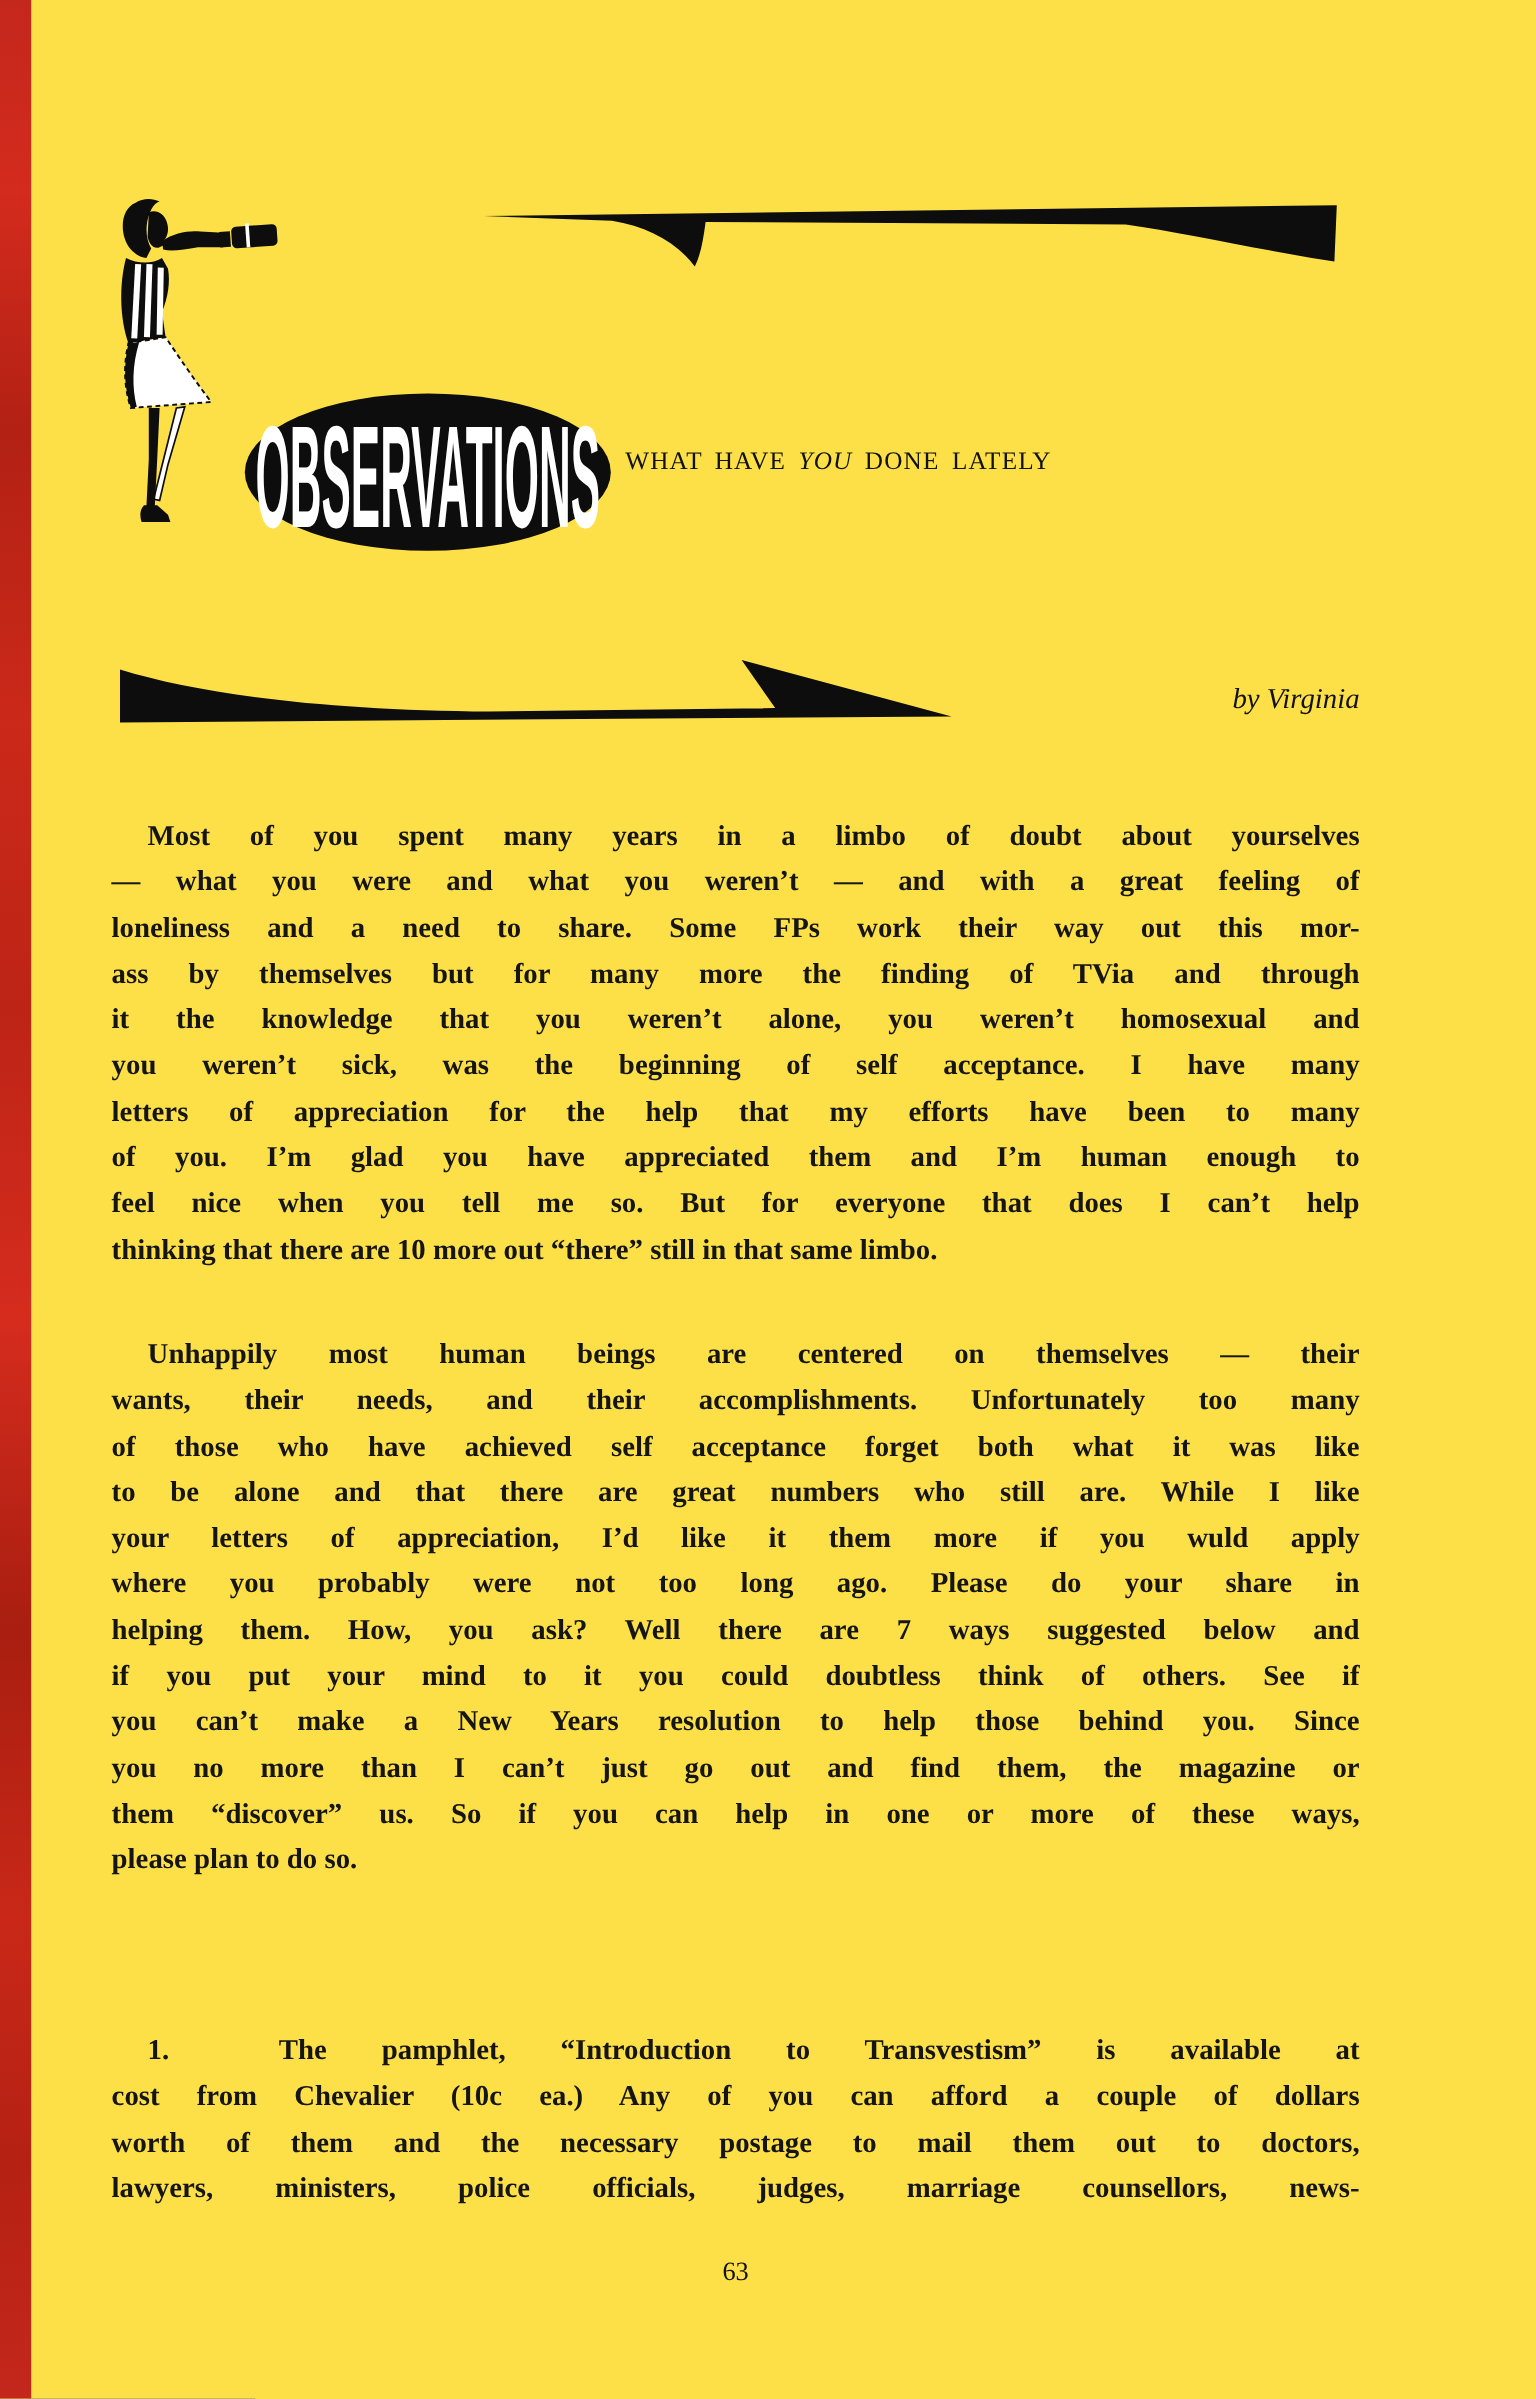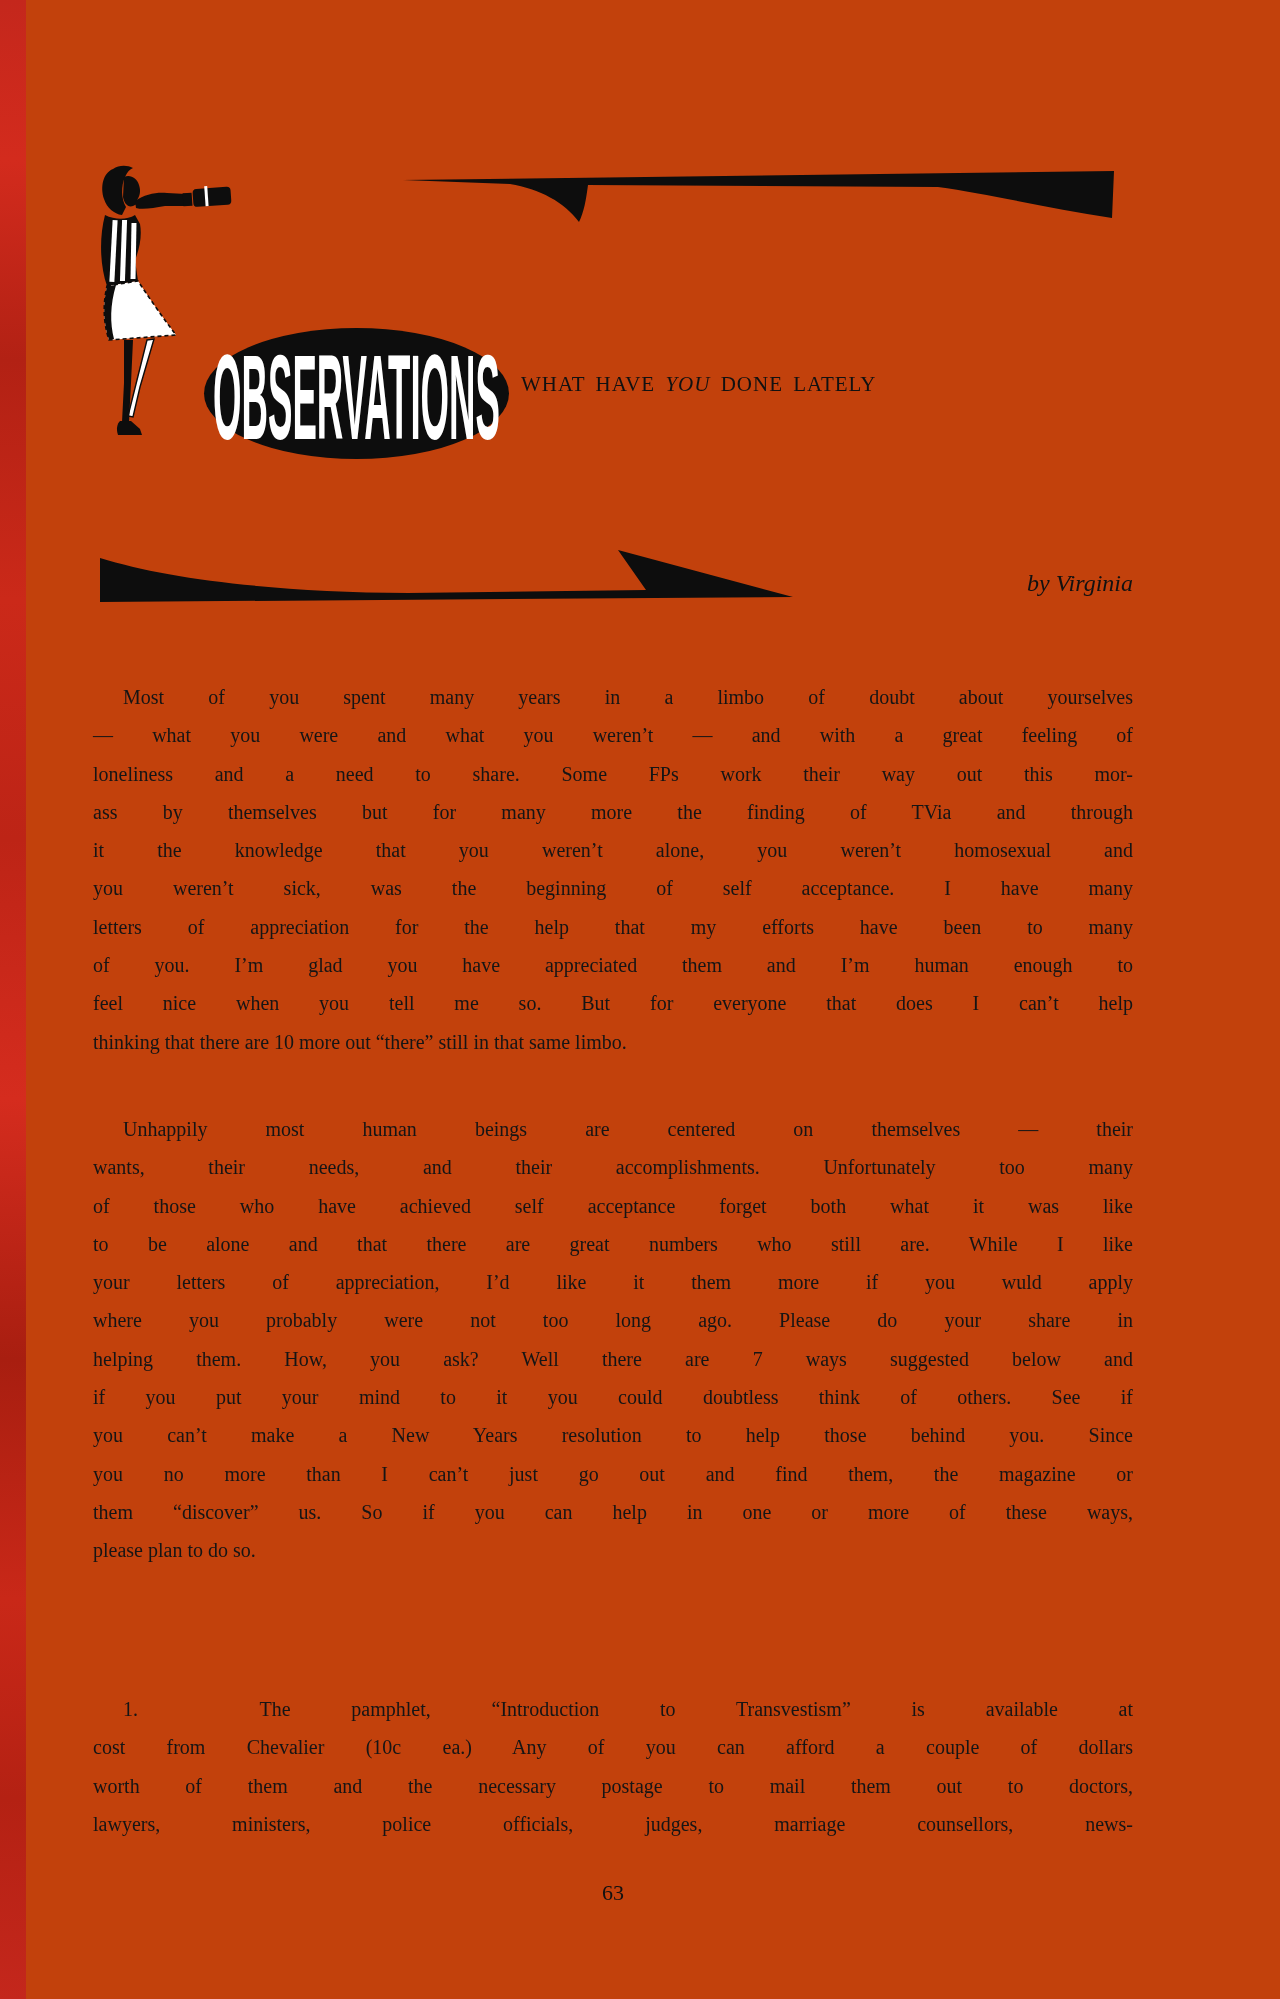--- a/index.html
+++ b/index.html
@@ -1,19 +1,19 @@
 <!DOCTYPE html>
 <html><head>
 <meta charset="utf-8">
 <style>
   html,body{margin:0;padding:0;background:#777;}
   .page{
     position:relative;
     width:1280px;height:1999px;
-    background:#c2410c;
+    background:#fde047;
     overflow:hidden;
     font-family:"Liberation Serif", serif;
     color:#151515;
   }
   .red-edge{
     position:absolute;left:0;top:0;width:26px;height:1999px;
     background:linear-gradient(180deg,#c4271c 0%,#d32b1d 8%,#b22114 18%,#cb2919 30%,#bd2416 42%,#d52c1e 55%,#a81e10 68%,#c92818 80%,#b42113 90%,#c4271c 100%);
   }
   .figure{position:absolute;left:95px;top:163px;width:150px;height:280px;}
   .swoosh-top{position:absolute;left:400px;top:166px;width:720px;height:60px;}
@@ -23,21 +23,21 @@
     position:absolute;left:521px;top:372px;
     font-size:21px;letter-spacing:1px;word-spacing:4px;white-space:nowrap;
     color:#111;
   }
   .heading .ital{font-style:italic;}
   .byline{
     position:absolute;left:93px;top:570px;width:1040px;
     text-align:right;font-style:italic;font-size:24px;color:#111;
   }
   .body-text{position:absolute;left:0;top:0;width:1280px;height:1999px;}
-  .para{position:absolute;left:93px;width:1040px;font-size:20px;}
+  .para{position:absolute;left:93px;width:1040px;font-size:24px;font-weight:bold;}
   .para:nth-child(1){top:678px;}
   .para:nth-child(2){top:1110px;}
   .para:nth-child(3){top:1690px;}
   .line{
     height:38.3px;line-height:38.3px;
     text-align:justify;text-align-last:justify;
   }
   .line.indent{text-indent:30px;}
   .line.no-just{text-align-last:left;}
   .pageno{

